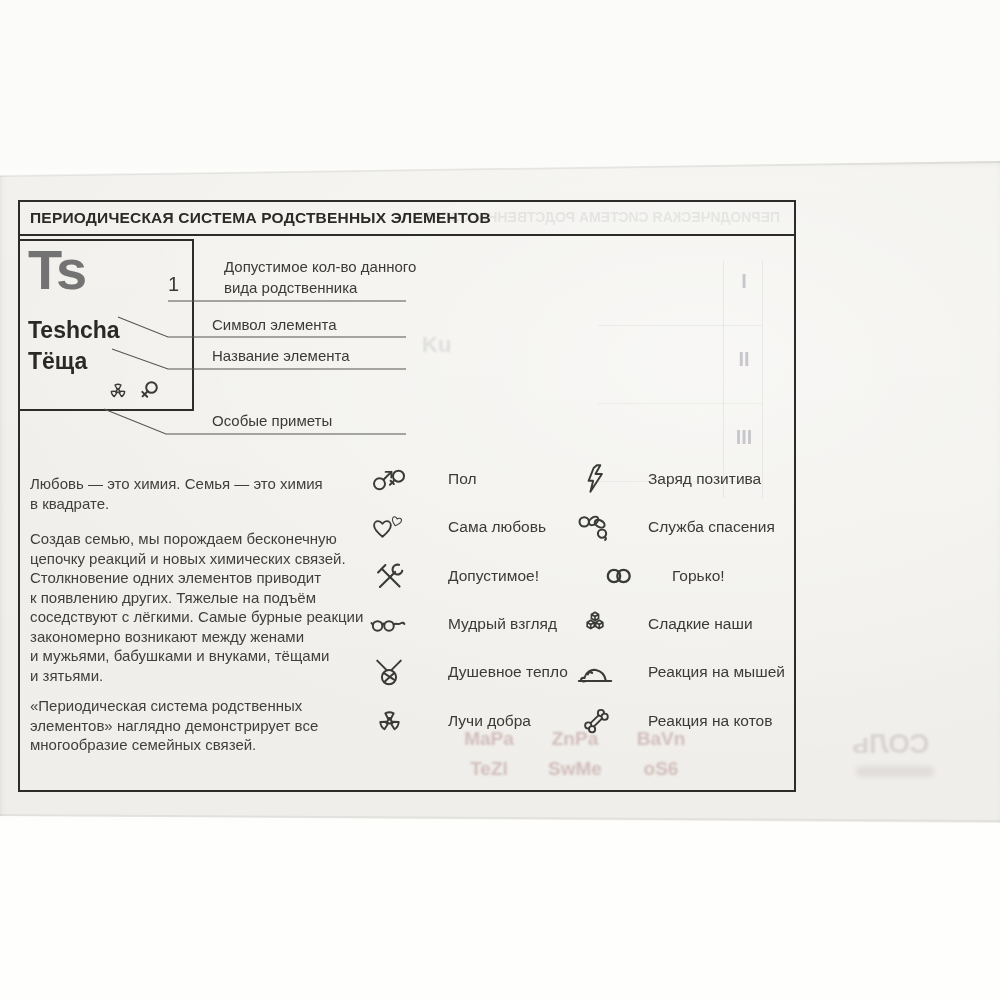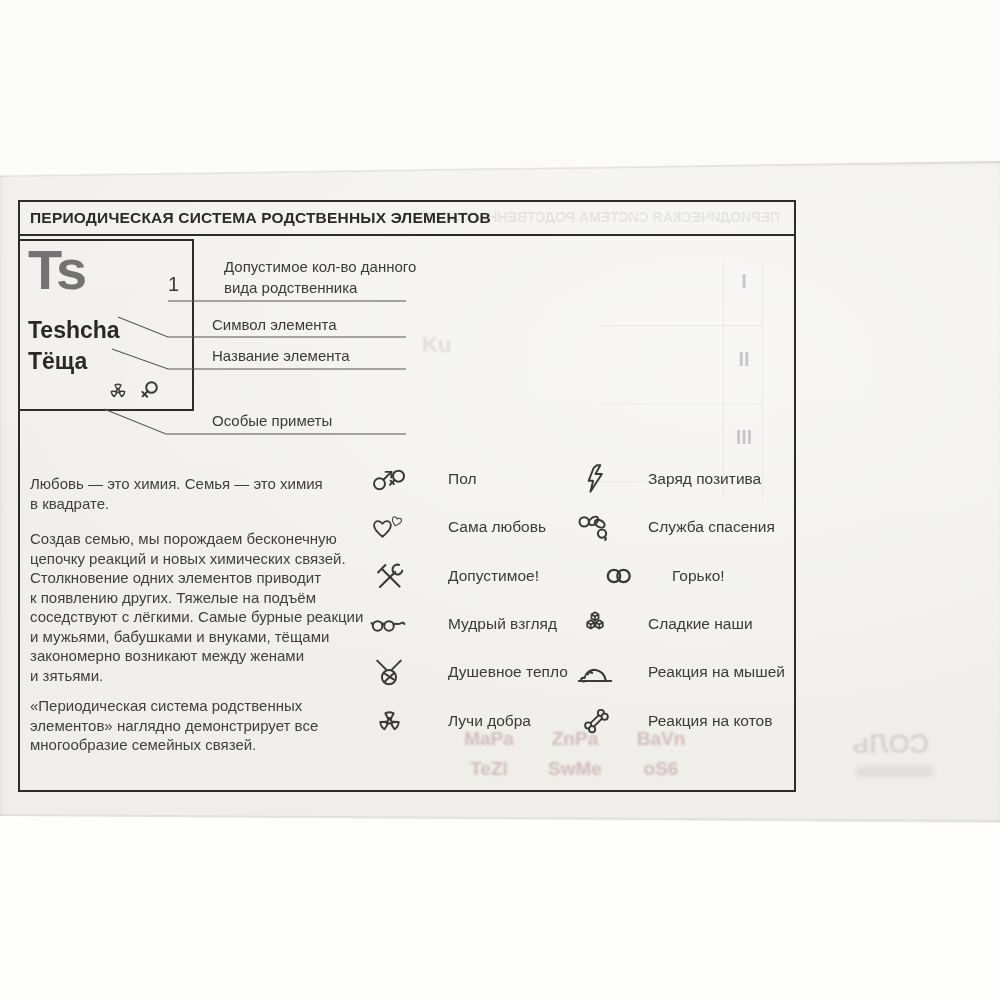--- a/index.html
+++ b/index.html
@@ -161,22 +161,22 @@
   <div class="bodytext p1">
     <div>Любовь — это химия. Семья — это химия</div>
     <div>в квадрате.</div>
   </div>
   <div class="bodytext p2">
     <div>Создав семью, мы порождаем бесконечную</div>
     <div>цепочку реакций и новых химических связей.</div>
     <div>Столкновение одних элементов приводит</div>
     <div>к появлению других. Тяжелые на подъём</div>
     <div>соседствуют с лёгкими. Самые бурные реакции</div>
+    <div>закономерно возникают между женами</div>
     <div>и мужьями, бабушками и внуками, тёщами</div>
-    <div>закономерно возникают между женами</div>
     <div>и зятьями.</div>
   </div>
   <div class="bodytext p3">
     <div>«Периодическая система родственных</div>
     <div>элементов» наглядно демонстрирует все</div>
     <div>многообразие семейных связей.</div>
   </div>
 
   <div class="legend-row col-l" style="left:350px;top:259px;">
     <span class="licon">

